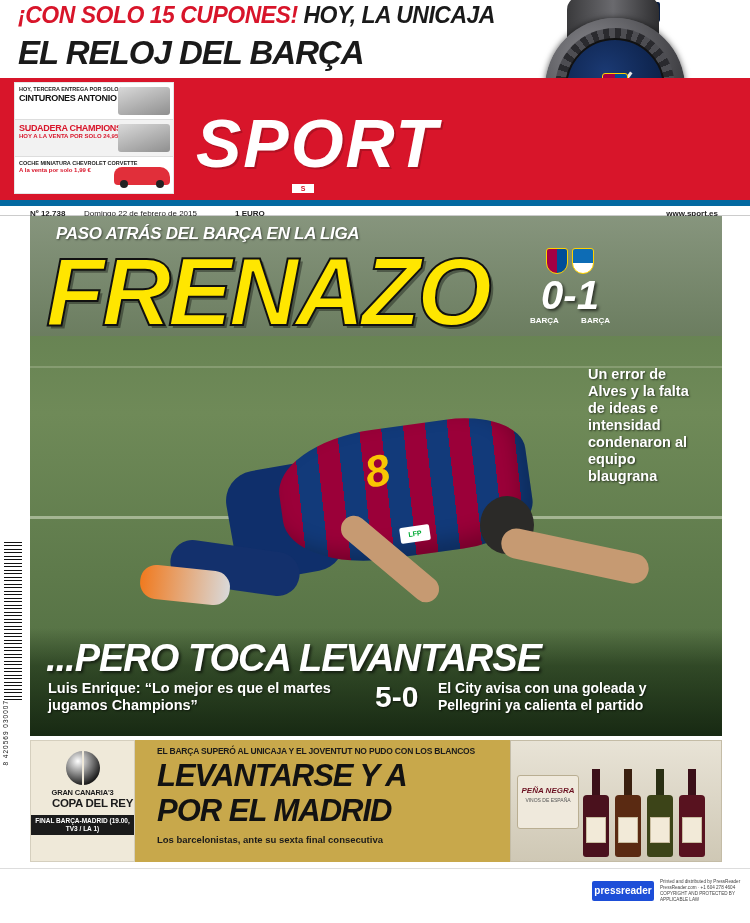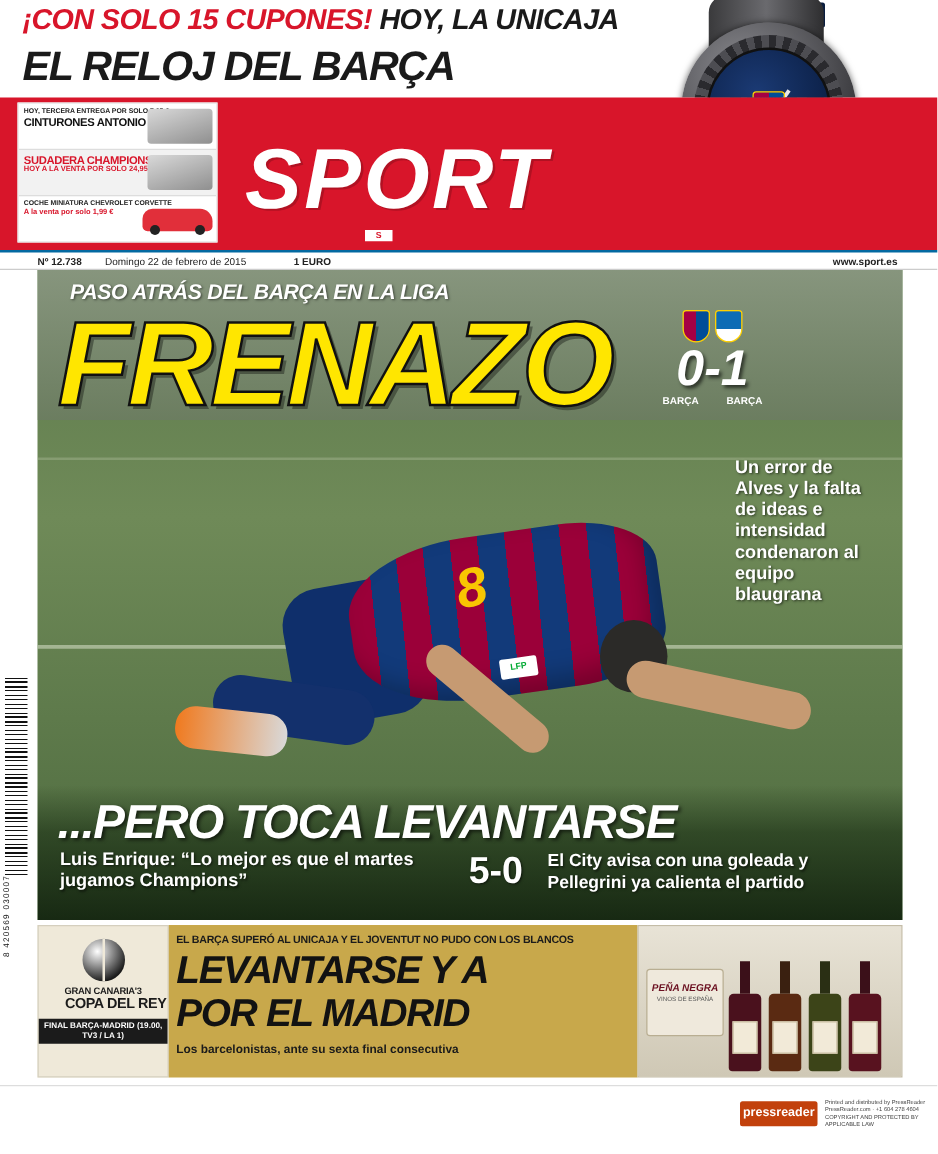--- a/index.html
+++ b/index.html
@@ -112,21 +112,21 @@
   }
   .sport-under {
     position: absolute; left: 292px; top: 106px; width: 22px; height: 9px;
     background: #ffffff; color: #d8152a; font-size: 7px; font-weight: bold;
     text-align: center; line-height: 9px;
   }
 
   
   .infobar {
     position: absolute; left: 0; top: 200px; width: 750px; height: 16px;
-    background: #ffffff; border-top: 2px solid #0369a1; border-bottom: 1px solid #ccc;
+    background: #ffffff; border-top: 6px solid #0369a1; border-bottom: 1px solid #ccc;
     font-size: 8px; color: #222; line-height: 16px;
   }
   .infobar .n { position: absolute; left: 30px; font-weight: bold; }
   .infobar .date { position: absolute; left: 84px; }
   .infobar .price { position: absolute; left: 235px; font-weight: bold; }
   .infobar .web { position: absolute; right: 32px; font-weight: bold; }
 
   
   .main {
     position: absolute; left: 30px; top: 216px; width: 692px; height: 520px;
@@ -268,21 +268,21 @@
   .bl-ball:after {
     content:""; position:absolute; left:50%; top:0; width:2px; height:34px; background:#efe9d9; transform:translateX(-50%);
   }
   .bl-t1 { font-size: 7.5px; font-weight: bold; color: #1b1b1b; letter-spacing:-0.2px; }
   .bl-t2 { font-size: 11.5px; font-weight: bold; color: #1b1b1b; line-height: 12px; letter-spacing:-0.3px;padding-left:20px; }
   .bl-t3 { font-size: 6.5px; font-weight: bold; color: #ffffff; background:#1b1b1b; margin-top: 6px; padding: 2px 1px; line-height: 8px; }
 
   .basket-main {
     position: absolute; left: 105px; top: 0; width: 375px; height: 122px;
     background: #c8a84b;
-    color: #1b1b1b; padding: 6px 6px;
+    color: #1b1b1b; padding: 6px 22px;
   }
   .bm-kicker { font-size: 8.5px; font-weight: bold; letter-spacing: -0.2px; }
   .bm-title {
     font-size: 31px; font-weight: bold; font-style: italic; line-height: 31px;
     letter-spacing: -1px; margin-top: 4px; color: #121212;
   }
   .bm-sub { font-size: 9.5px; font-weight: bold; margin-top: 8px; }
 
   .wine {
     position: absolute; left: 480px; top: 0; width: 212px; height: 122px;
@@ -301,21 +301,21 @@
   .bottle .body { width: 26px; height: 62px; border-radius: 4px 4px 3px 3px; }
   .bottle .lbl { position:absolute; left:3px; bottom:14px; width:20px; height:26px; background:#f2ead8; border:1px solid #c9bda0; }
 
   
   .footer {
     position: absolute; left: 0; top: 868px; width: 750px; height: 55px;
     background: #ffffff; border-top: 1px solid #ddd;
   }
   .pressreader {
     position: absolute; left: 592px; top: 12px; width: 62px; height: 20px;
-    background: #c2410c; color: #fff; font-size: 10px; font-weight: bold;
+    background: #1d4ed8; color: #fff; font-size: 10px; font-weight: bold;
     text-align: center; line-height: 20px; border-radius: 2px;
   }
   .footer-text {
     position: absolute; left: 660px; top: 10px; width: 86px;
     font-size: 4.6px; color: #444; line-height: 6px;
   }
 
   
   .barcode {
     position: absolute;

